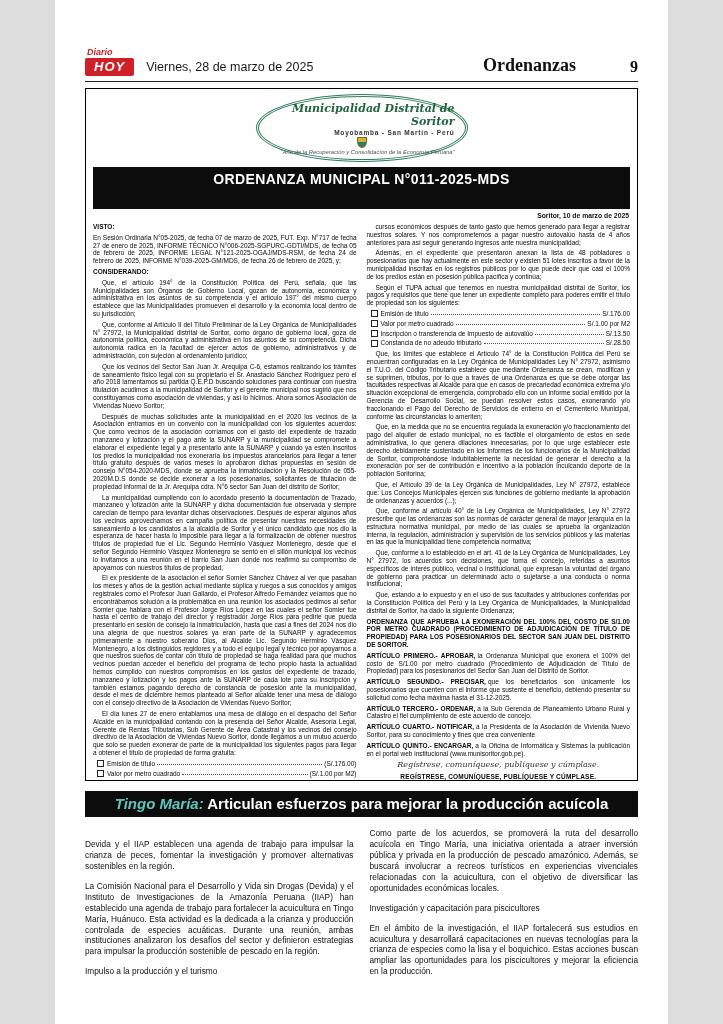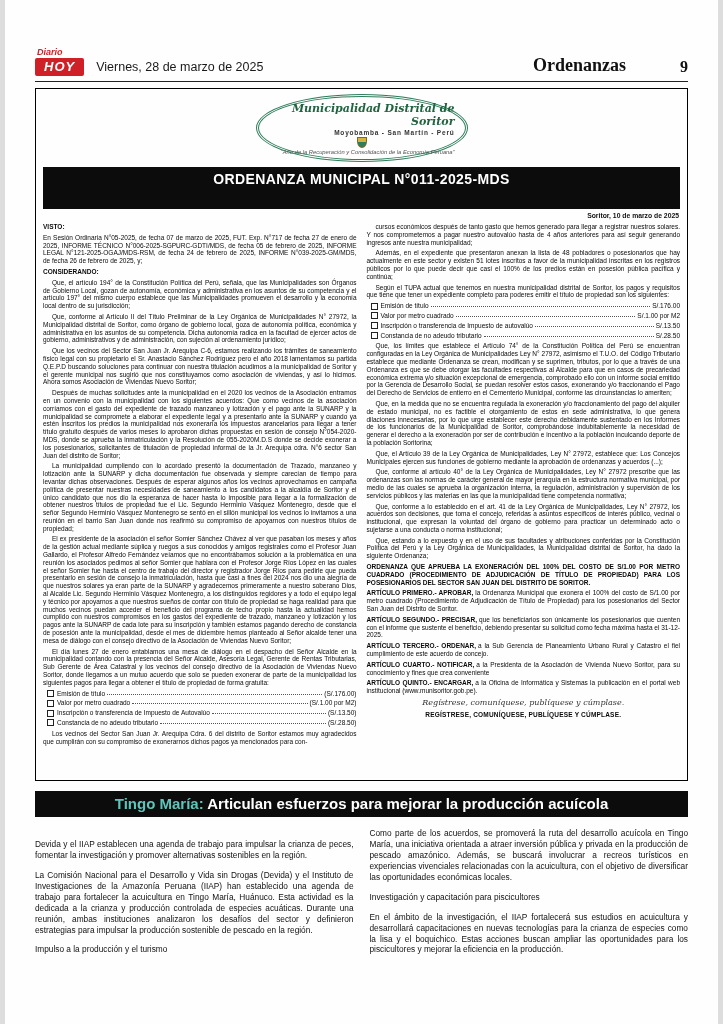--- a/index.html
+++ b/index.html
@@ -1,17 +1,17 @@
 <!DOCTYPE html>
 <html><head>
 <meta charset="utf-8">
 <style>
   html,body { margin:0; padding:0; background:#ddd; }
   .page {
-    position:relative; width:713px; height:1024px; margin:0 auto;
+    position:relative; width:613px; height:1024px; margin:0 auto;
     background:#fefefe; box-sizing:border-box; padding:48px 30px 0;
     overflow:hidden; font-family:"Liberation Sans", sans-serif; color:#111;
   }
   
   .header { display:flex; align-items:flex-end; gap:12px; padding-bottom:5px; border-bottom:1.6px solid #222; }
   .logo { display:flex; flex-direction:column; align-items:flex-start; line-height:1; }
   .logo-top { color:#cf2027; font-weight:bold; font-style:italic; font-size:9px; margin-left:2px; }
   .logo-box { background:#cf2027; color:#ffffff; font-weight:bold; font-style:italic; font-size:13px;
               padding:2px 9px 3px; border-radius:2px; margin-top:1px; letter-spacing:1px; }
   .date { font-size:12.5px; color:#1a1a1a; padding-bottom:2px; }
@@ -44,21 +44,21 @@
   .fee .price { flex:none; }
   .decree { font-weight:bold; margin:4px 0 3px; }
   .article b { margin-right:2px; }
   .closing-script { font-family:"DejaVu Serif", serif; font-style:italic; text-align:center;
                     font-size:8px; color:#333; margin:6px 0 1px; text-indent:0; }
   .closing { text-align:center; font-weight:bold; letter-spacing:0.2px; text-indent:0; }
   
   .news { margin-top:10px; }
   .news-banner { background:#0c0c0c; color:#fff; font-weight:bold; text-align:center;
                  font-size:15px; padding:4px 0 5px; }
-  .news-banner .hl { color:#5cc6bb; }
+  .news-banner .hl { color:#5cc6bb;font-style:italic; }
   .news-cols { display:flex; gap:16px; margin-top:11px;align-items:flex-end; }
   .ncol { flex:1; min-width:0; font-size:8.3px; line-height:1.32; text-align:justify; color:#111; }
   .ncol p { margin:0 0 9px; }
   .subhead { margin-top:2px; }
   
   .quote { margin-top:16px; background:#2ba49a; color:#fff; text-align:center;
            font-weight:bold; font-size:14.5px; padding:9px 6px 10px; }
 </style>
 </head>
 <body>

